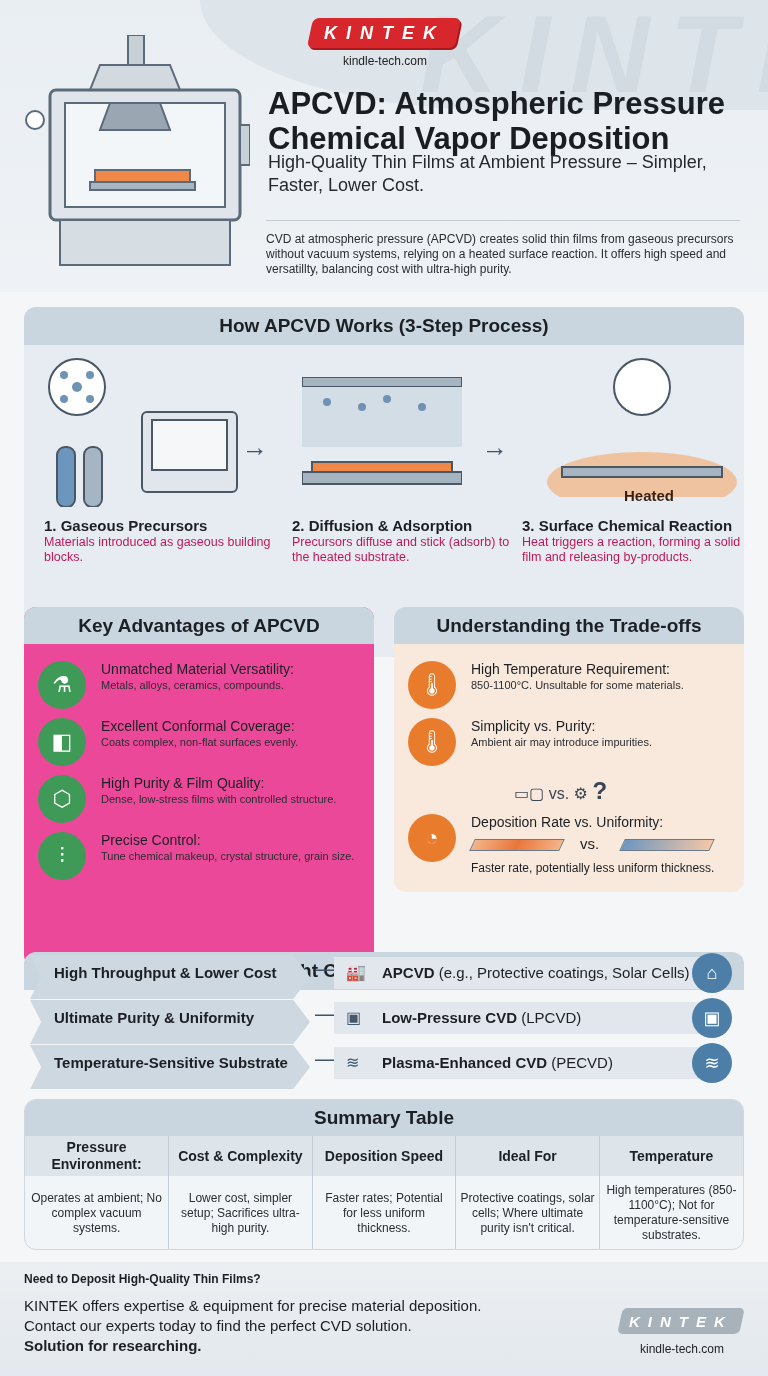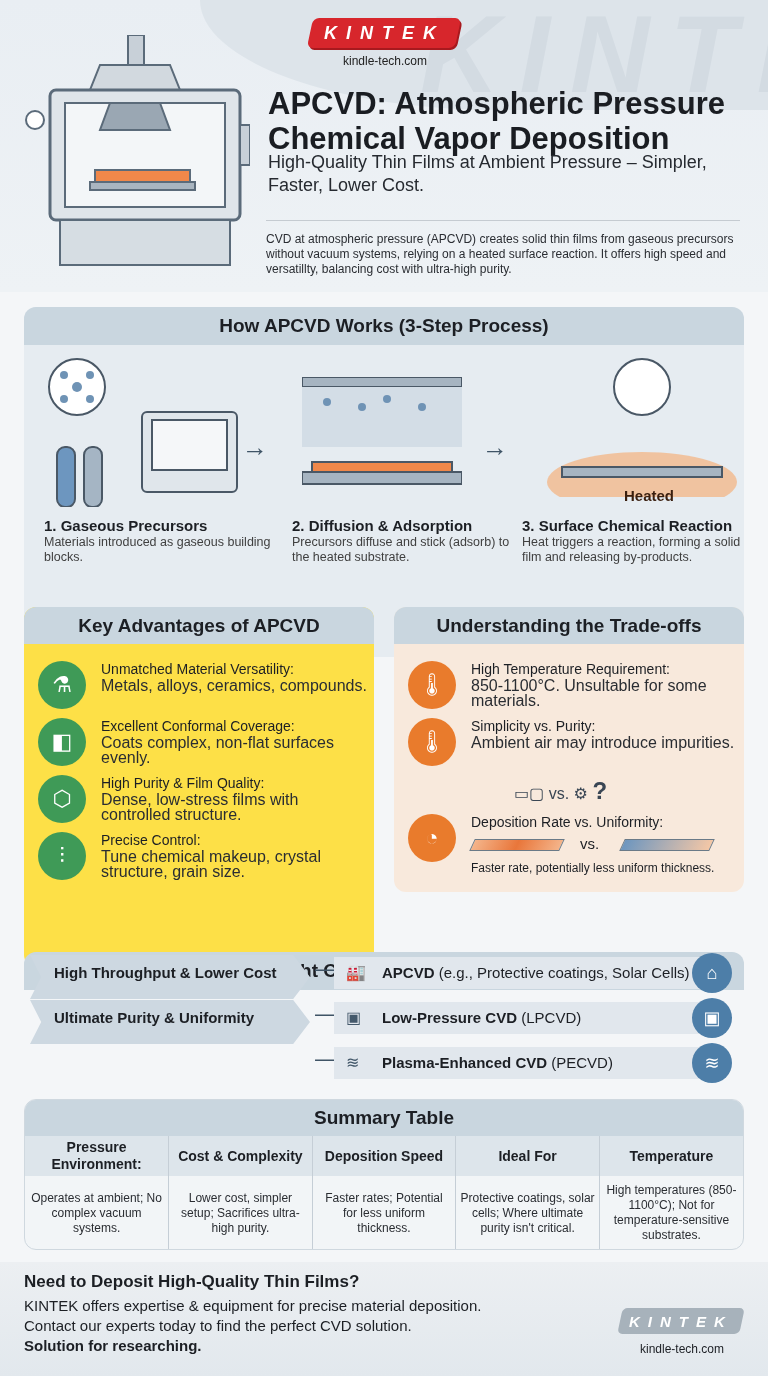--- a/index.html
+++ b/index.html
@@ -14,46 +14,46 @@
 h1.title{position:absolute;left:268px;top:86px;width:480px;font-size:31px;line-height:35px;font-weight:bold;color:#1a1d22}
 .subtitle{position:absolute;left:268px;top:151px;width:480px;font-size:18px;line-height:23px;color:#262a30}
 .hr{position:absolute;left:266px;top:220px;width:474px;height:1px;background:#c5cbd1}
 .intro{position:absolute;left:266px;top:232px;width:480px;font-size:12px;line-height:15px;color:#2a2d32}
 .card{position:absolute;border-radius:12px;overflow:hidden}
 .card-h{background:#c9d6df;text-align:center;font-weight:bold;color:#1c1f24}
 .how{left:24px;top:307px;width:720px;height:350px;background:#e6ecf1}
 .how .card-h{height:38px;line-height:38px;font-size:19px}
 .step{position:absolute;top:210px;width:230px}
 .step h3{font-size:15px;line-height:18px;font-weight:bold}
-.step p{font-size:12.5px;line-height:15px;color:#404040}
+.step p{font-size:12.5px;line-height:15px;color:#be185d}
 .arrow{position:absolute;top:125px;font-size:26px;color:#3f5466}
-.adv{left:24px;top:607px;width:350px;height:360px;background:#fde047}
+.adv{left:24px;top:607px;width:350px;height:360px;background:#ec4899}
 .trade{left:394px;top:607px;width:350px;height:285px;background:#f8e9dc}
 .adv .card-h,.trade .card-h{height:37px;line-height:37px;font-size:19px}
 .item{position:absolute;left:14px;width:330px;height:50px}
 .ic{position:absolute;left:0;top:2px;width:48px;height:48px;border-radius:50%;display:flex;align-items:center;justify-content:center;color:#fff;font-size:22px}
 .green{background:#3f9a57}.orange{background:#e97b2c}
 .item h4{position:absolute;left:63px;top:2px;font-size:14px;font-weight:normal;line-height:17px}
-.item p{position:absolute;left:63px;top:19px;font-size:16px;line-height:15px;color:#2a2d32;width:270px}
+.item p{position:absolute;left:63px;top:19px;font-size:11px;line-height:15px;color:#2a2d32;width:270px}
 .choice{position:absolute;left:24px;top:952px;width:720px;height:38px;background:#c9d6df;border-radius:12px 12px 0 0;text-align:center;line-height:38px;font-size:19px;font-weight:bold}
 .crow{position:absolute;left:24px;width:720px;height:40px}
 .goal{position:absolute;left:6px;top:2px;width:280px;height:44px;background:#cdd8e1;clip-path:polygon(0 0,94% 0,100% 50%,94% 100%,0 100%,4% 50%);font-weight:bold;font-size:15px;line-height:36px;padding-left:24px}
 .carr{position:absolute;left:290px;top:6px;font-size:18px;color:#3f5466}
 .res{position:absolute;left:310px;top:4px;width:370px;height:32px;background:#e1e7ed;font-size:15px;line-height:32px;padding-left:48px}
 .res .ri{position:absolute;left:12px;top:0;color:#44596b;font-size:16px}
 .res b{font-weight:bold}
 .rc{position:absolute;left:668px;top:0;width:40px;height:40px;border-radius:50%;background:#4d7ea8;color:#fff;display:flex;align-items:center;justify-content:center;font-size:18px}
 .summary{left:24px;top:1099px;width:720px;height:151px;background:#f2f5f7;border:1px solid #cfd8df}
 .summary .card-h{height:36px;line-height:36px;font-size:19px}
 table{width:100%;border-collapse:collapse;table-layout:fixed}
 th{background:#dde5eb;height:40px;font-size:14px;font-weight:bold;border-right:1px solid #c5ced6;line-height:17px}
 td{height:74px;font-size:12px;line-height:15px;text-align:center;vertical-align:middle;border-right:1px solid #c5ced6;padding:0 4px;color:#2a2d32}
 th:last-child,td:last-child{border-right:none}
 .cta{position:absolute;left:0;top:1262px;width:768px;height:114px;background:linear-gradient(180deg,#eceff2,#e2e8ed)}
-.cta h2{position:absolute;left:24px;top:10px;font-size:17px;font-weight:bold}
+.cta h2{position:absolute;left:24px;top:10px;font-size:12px;font-weight:bold}
 .cta p{position:absolute;left:24px;font-size:15px;line-height:19px}
 .logo2{position:absolute;left:620px;top:46px;width:122px;height:26px;background:#a7b2bb;border-radius:5px;transform:skewX(-12deg);display:flex;align-items:center;justify-content:center}
 .logo2 span{color:#fff;font-weight:bold;font-style:italic;letter-spacing:8px;font-size:15px;transform:skewX(12deg)}
 .site2{position:absolute;left:640px;top:80px;font-size:12px}
 </style>
 </head>
 <body>
 
 <div class="hero">
   <div class="swoosh"></div>
@@ -182,20 +182,21 @@
   <div class="res"><span class="ri">🏭</span><b>APCVD</b><span> (e.g., Protective coatings, Solar Cells)</span></div>
   <div class="rc">⌂</div>
 </div>
 <div class="crow" style="top:998px">
   <div class="goal">Ultimate Purity &amp; Uniformity</div>
   <div class="carr">⟶</div>
   <div class="res"><span class="ri">▣</span><b>Low-Pressure CVD</b><span> (LPCVD)</span></div>
   <div class="rc">▣</div>
 </div>
 <div class="crow" style="top:1043px">
+  <div class="goal">Temperature-Sensitive Substrate</div>
   <div class="carr">⟶</div>
   <div class="res"><span class="ri">≋</span><b>Plasma-Enhanced CVD</b><span> (PECVD)</span></div>
   <div class="rc">≋</div>
 </div>
 
 <section class="card summary">
   <div class="card-h">Summary Table</div>
   <table>
     <tbody>
         <tr>

